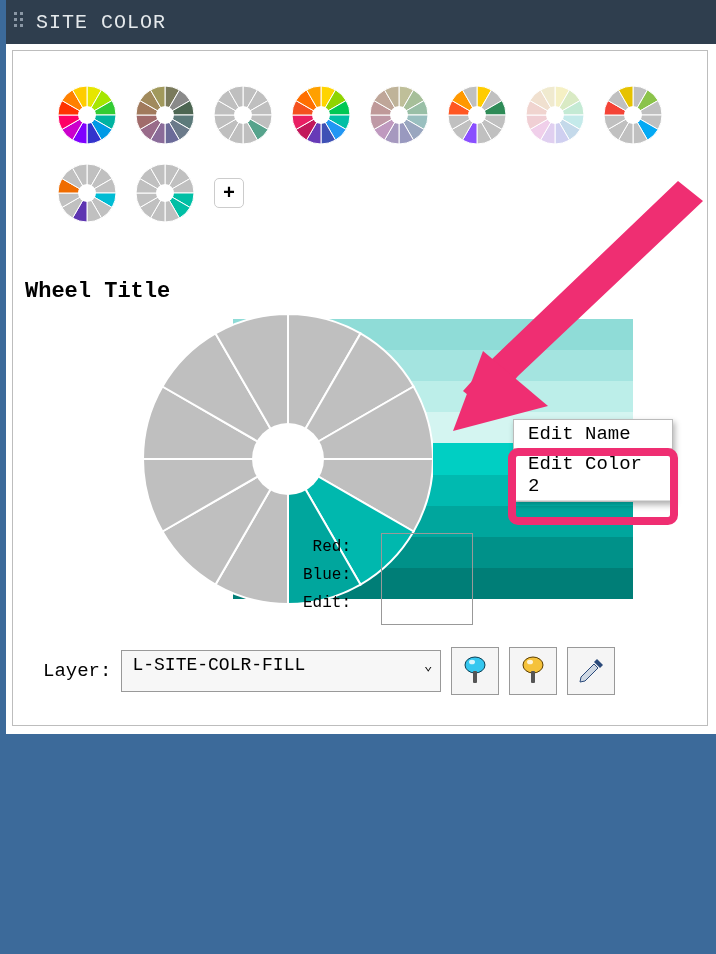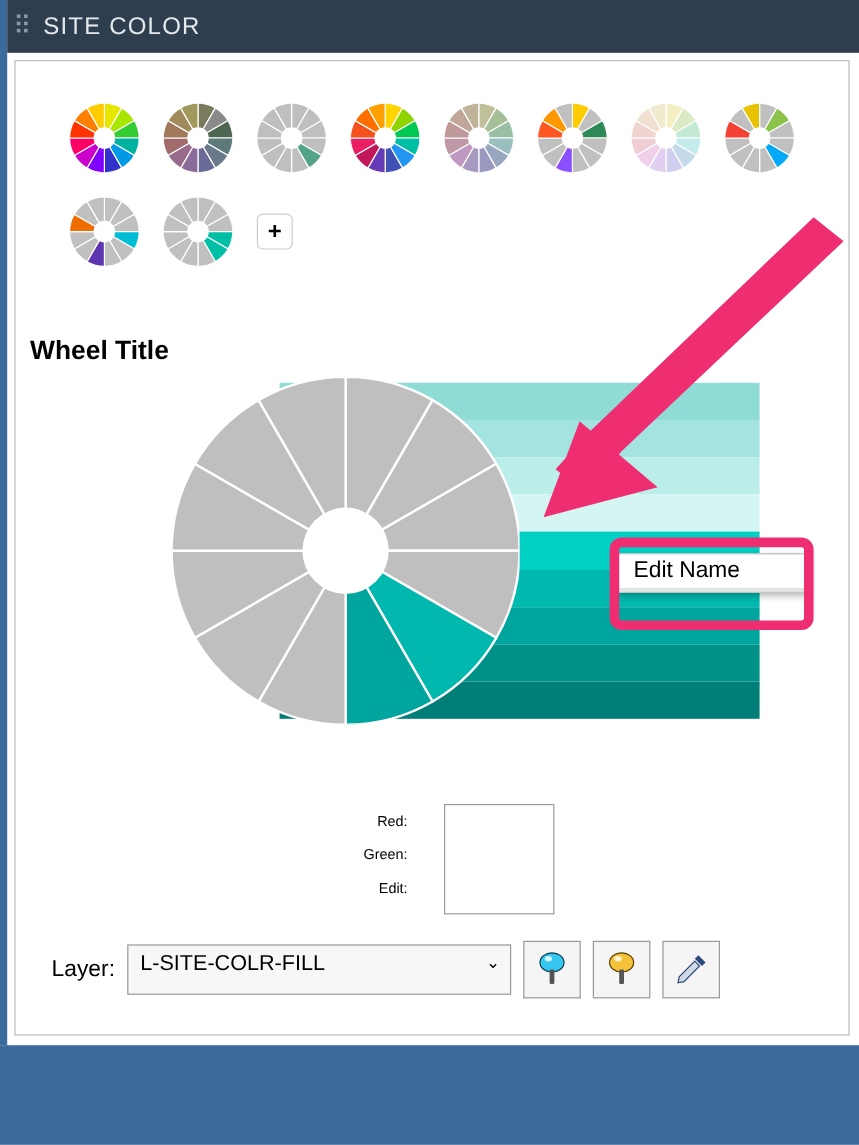--- a/index.html
+++ b/index.html
@@ -12,24 +12,25 @@
     --teal:#00aaa3;
   }
   * { box-sizing: border-box; }
   body {
     margin:0;
     font-family: Arial, Helvetica, sans-serif;
     font-size:14px;
     background:var(--outer-blue);
   }
   .frame {
-    width:716px; height:871px;
+    width:716px; height:734px;
     position:relative;
     background:#fff;
     border-left:6px solid var(--outer-blue);
+    font-family:Liberation Mono, monospace;
   }
   .header {
     height:44px;
     background:var(--header-bg);
     color:#e5e9ec;
     font-size:20px;
     letter-spacing:1px;
     display:flex; align-items:center;
     padding-left:8px;
   }
@@ -56,32 +57,32 @@
   .wheel-title { position:absolute; top:228px; left:12px; right:0; text-align:left;
     font-size:22px; font-weight:700;}
   .grad-strips { position:absolute; top:268px; left:220px; width:400px; height:280px;
     display:flex; flex-direction:column; }
   .grad-strips div { flex:1; }
   .big-wheel { position:absolute; top:263px; left:130px; }
 
   
   .ctx { position:absolute; top:368px; left:500px; width:160px; background:#fff;
     border:1px solid #bbb; box-shadow: 2px 3px 6px rgba(0,0,0,.30);
-    font-size:19px;margin-top:42px; }
+    font-size:19px; }
   .ctx div { padding:3px 10px 3px 14px; cursor:pointer;}
   .ctx hr { border:none; border-top:1px solid #ddd; margin:0;}
   .hot-box { position:absolute; top:397px; left:495px; width:170px; height:77px;
     border:8px solid var(--hot); border-radius:10px; pointer-events:none;}
 
   
   .arrow { position:absolute; top:130px; left:440px; pointer-events:none;}
 
   
   .rgb-area { position:absolute; bottom:100px; left:290px; display:flex; gap:30px; align-items:flex-start;}
-  .rgb-labels { text-align:right; font-size:12px; line-height:28px;}
+  .rgb-labels { text-align:right; font-size:16px; line-height:28px;}
   .swatch { width:92px; height:92px; border:1px solid var(--field-border);}
   
   .layer-row { position:absolute; bottom:30px; left:30px; display:flex; align-items:center; gap:10px; font-size:19px;justify-content:center;}
   .layer-select { width:320px; height:42px; border:1px solid var(--field-border);
     display:flex; align-items:center; justify-content:space-between; padding:0 8px 12px 10px;
     font-size:18px; background:#f7f7f7; cursor:pointer;}
   .layer-select .chev { font-size:14px;}
   .tool-btn { width:48px; height:48px; border:1px solid var(--field-border); background:#f5f5f5;
     display:flex; align-items:center; justify-content:center; cursor:pointer;}
 </style>
@@ -286,36 +287,37 @@
           <path d="M 145 145 L 19.42631645125634 72.50000000000009 A 145 145 0 0 1 72.49999999999993 19.42631645125644 Z" fill="#bfbfbf" stroke="#fff" stroke-width="2"></path>
           <path d="M 145 145 L 72.49999999999993 19.42631645125644 A 145 145 0 0 1 144.99999999999997 0 Z" fill="#bfbfbf" stroke="#fff" stroke-width="2"></path>
         </g>
       <circle cx="145" cy="145" r="36" fill="#fff"></circle>
     </svg>
 
     <div class="ctx" id="ctx">
         <div>Edit Name</div>
         <hr>
         <hr>
+        <div>Edit Color 2</div>
         <hr>
       </div>
     <div class="hot-box"></div>
 
     <svg class="arrow" width="260" height="250">
       <defs></defs>
       <g fill="#ef2e72">
         <polygon points="35,230 65,195 250,20 225,0 37,180 10,210"></polygon>
         <polygon points="0,250 95,225 30,170"></polygon>
       </g>
     </svg>
 
     <div class="rgb-area">
       <div class="rgb-labels">
         <div>Red:</div>
-        <div>Green:</div>
+        <div>Blue:</div>
         <div>Edit:</div>
       </div>
       <div class="swatch"></div>
     </div>
 
     <div class="layer-row">
       <span>Layer:</span>
       <div class="layer-select">
         <span>L-SITE-COLR-FILL</span>
         <span class="chev">⌄</span>

